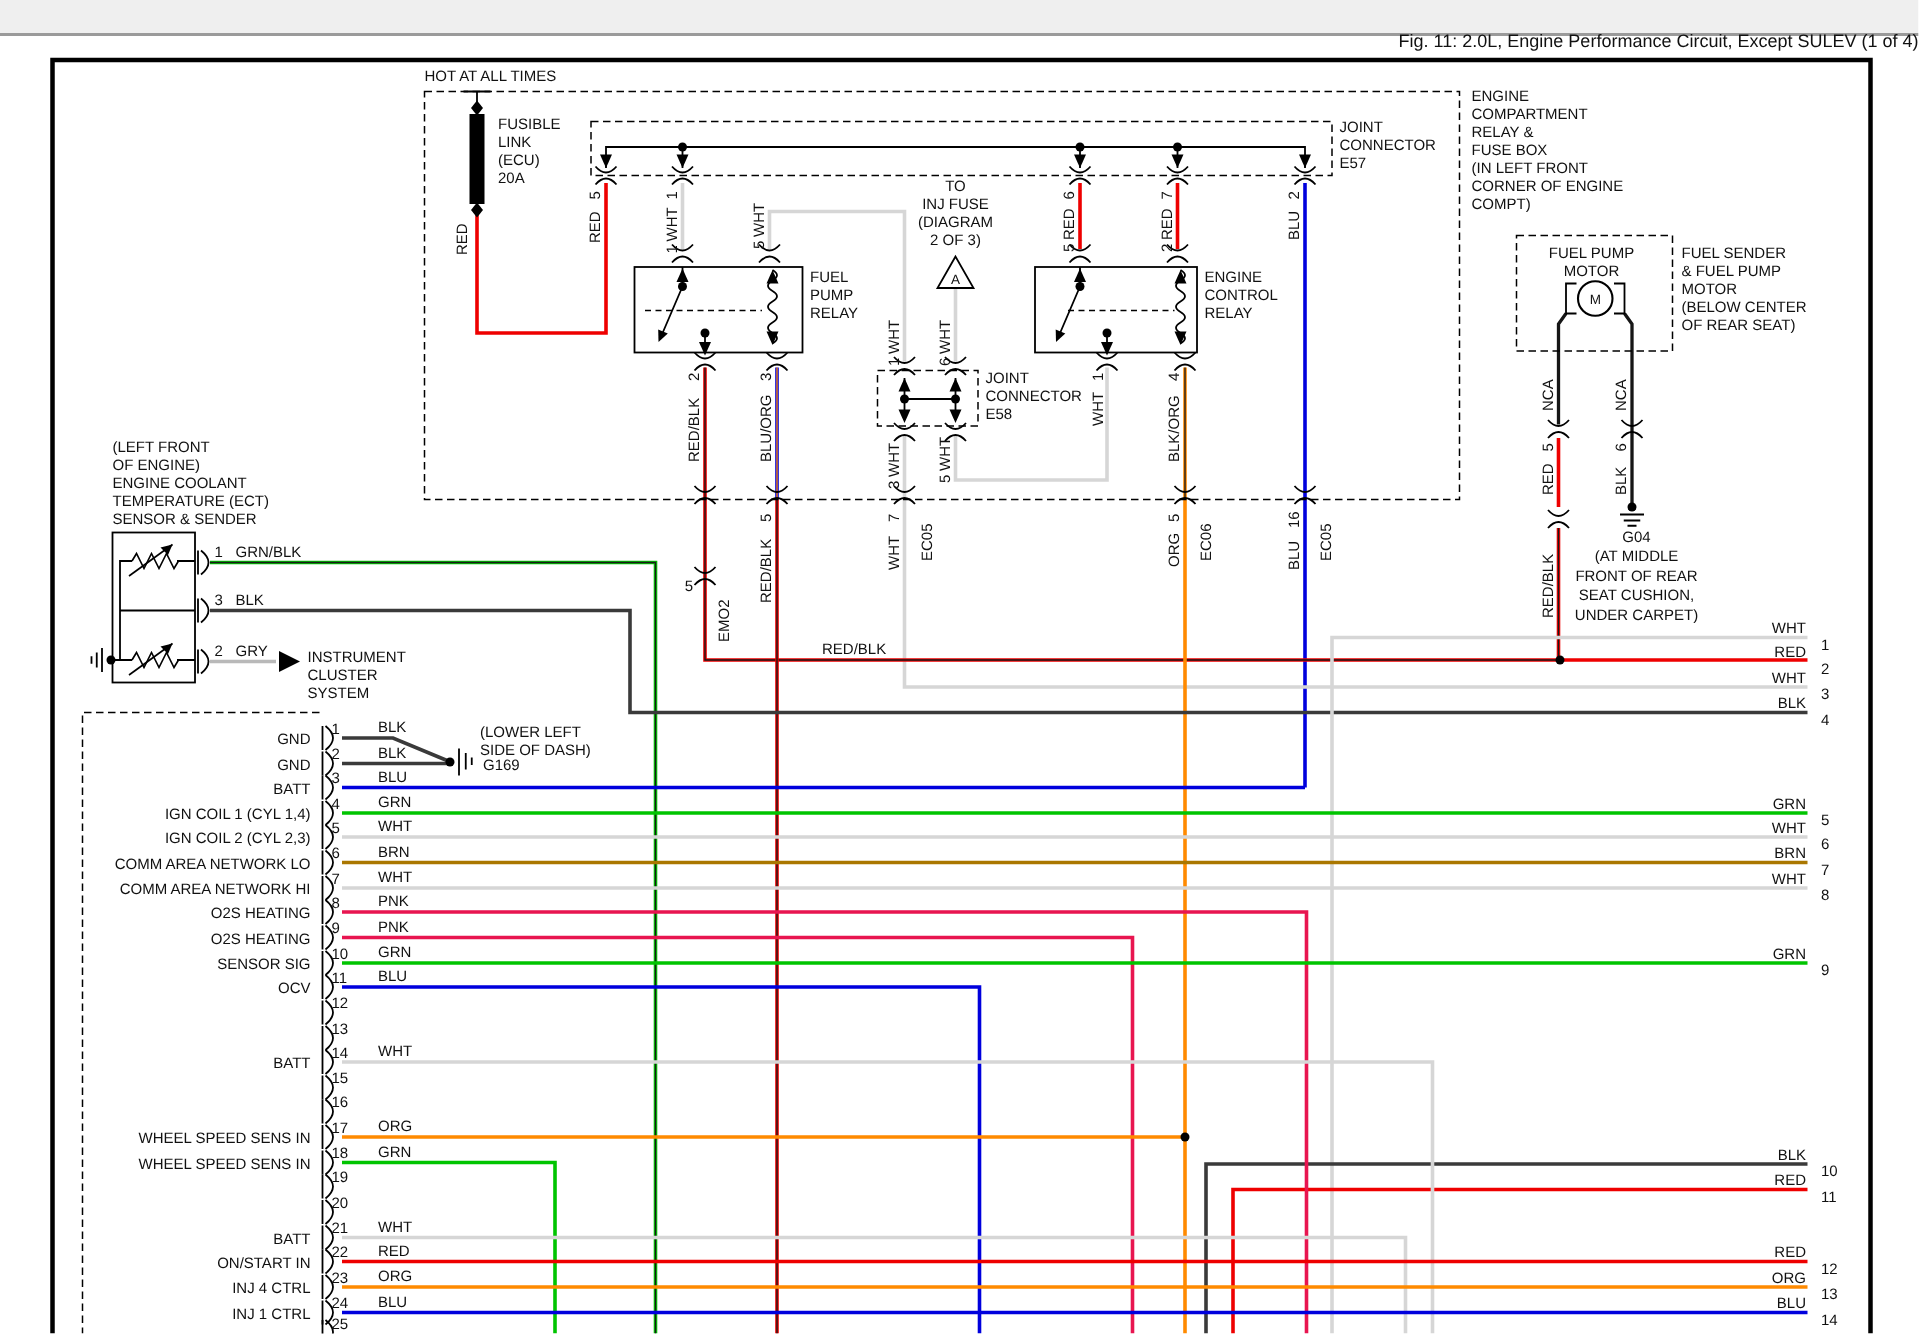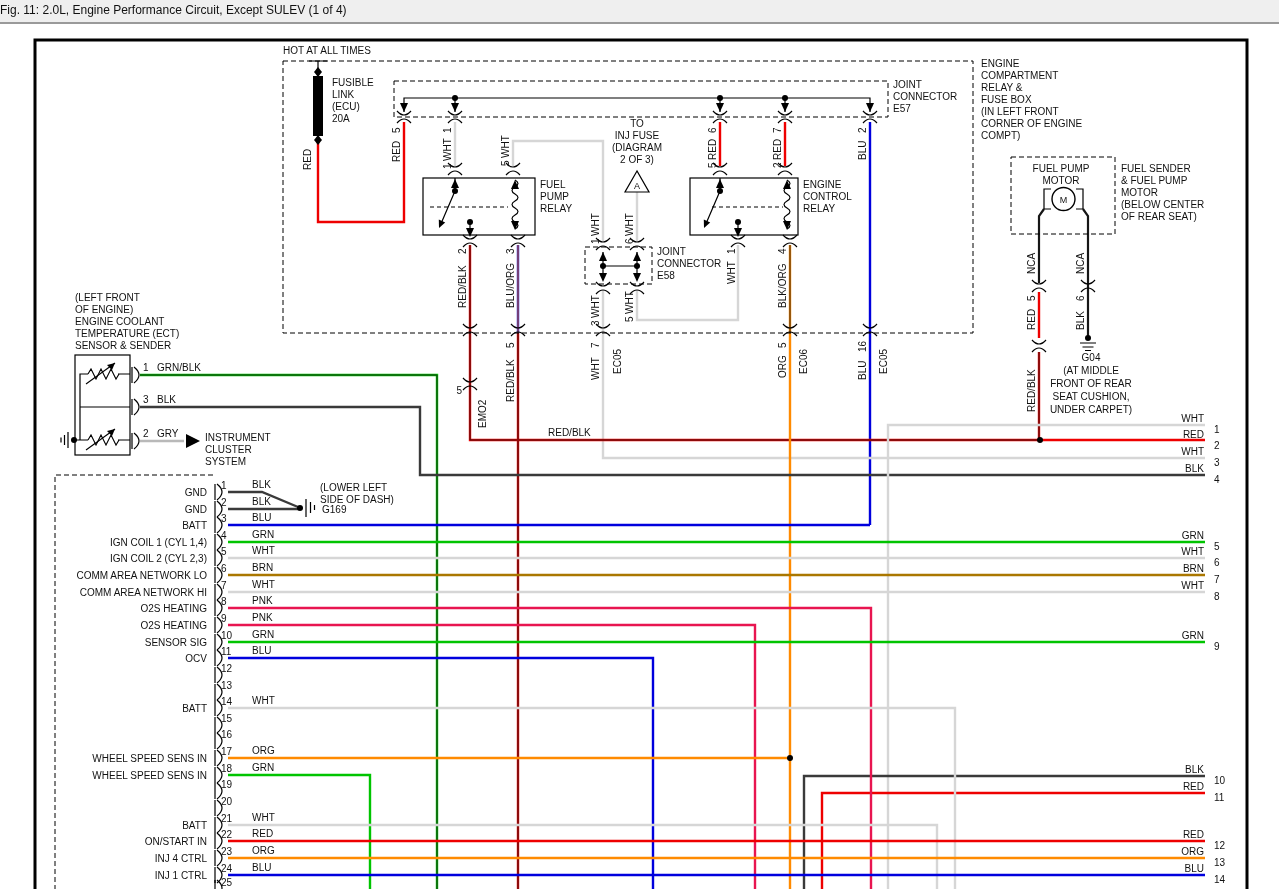--- a/index.html
+++ b/index.html
@@ -1,20 +1,20 @@
 <!DOCTYPE html>
 <html><head>
 <meta charset="utf-8">
 <style>
   html,body{margin:0;padding:0;width:1279px;height:889px;background:#fff;overflow:hidden;}
   #stage{position:relative;width:1279px;height:889px;font-family:"Liberation Sans",sans-serif;}
   #titlebar{position:absolute;left:0;top:0;width:1279px;height:22px;background:#efefef;
             border-bottom:2px solid #9a9a9a;z-index:2;}
-  #titlebar .tt{display:block;text-align:left;font:12px "Liberation Sans",sans-serif;color:#111;
-            padding-top:3px;white-space:nowrap;}
+  #titlebar .tt{display:block;text-align:right;font:12px "Liberation Sans",sans-serif;color:#111;
+            padding-top:20px;white-space:nowrap;}
   svg{position:absolute;left:0;top:0;z-index:1;}
   .t  {font:10px "Liberation Sans",sans-serif;fill:#111;}
   .t9 {font:9px "Liberation Sans",sans-serif;fill:#111;}
   .blk1{stroke:#000;stroke-width:1.2;fill:none;}
   .blk3{stroke:#000;stroke-width:3;fill:none;}
   .blk2{stroke:#161616;stroke-width:2.2;fill:none;}
   .dash{stroke:#000;stroke-width:1;fill:none;stroke-dasharray:5 3;}
   .dashi{stroke:#000;stroke-width:1;fill:none;stroke-dasharray:4 3;}
   .fb{fill:#000;stroke:none;}
   .w-red{stroke:#ee0000;stroke-width:2.4;fill:none;}

